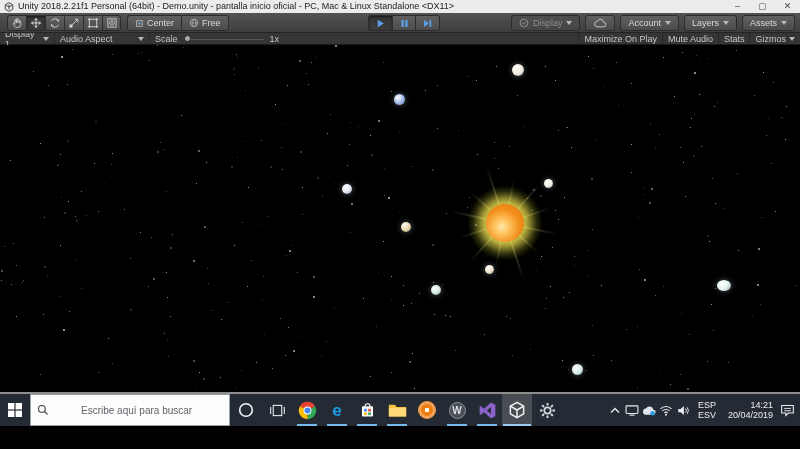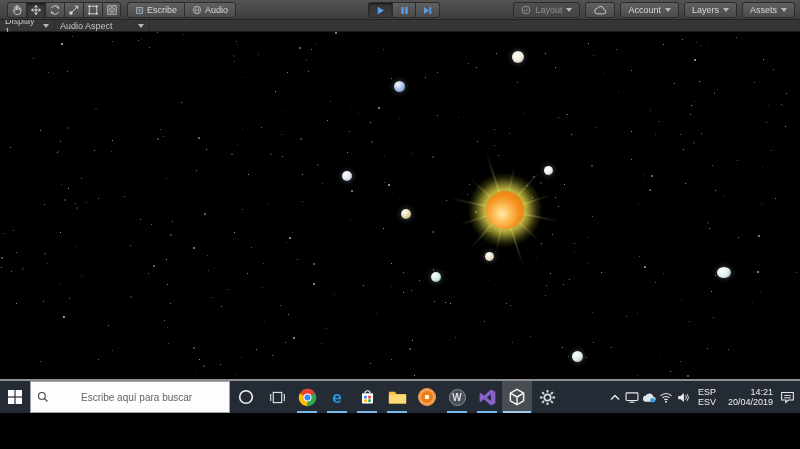--- a/index.html
+++ b/index.html
@@ -94,20 +94,31 @@
   .w-circle { width:17px; height:17px; border-radius:50%; background:#4a4f55; border:1px solid #8a9097; color:#d8dde2;
               font-size:10px; font-weight:bold; display:flex; align-items:center; justify-content:center; }
   .orange-circle { width:18px; height:18px; border-radius:50%; background:radial-gradient(circle,#fff 0%,#fff 18%,#f28011 22%,#e36e10 100%);
                    border:1px solid #f8a04a; box-shadow:inset 0 0 0 2px rgba(255,255,255,.35); }
 </style>
 </head>
 <body>
 
 <div class="screen">
 
+  <div class="titlebar">
+    <svg class="app-ico" viewBox="0 0 16 16">
+      <path d="M8 1 L14 4.5 V11.5 L8 15 L2 11.5 V4.5 Z M8 4 L8 12 M8 8 L13 5.2 M8 8 L3 5.2" fill="none" stroke="#333" stroke-width="1.4"></path>
+    </svg>
+    <span class="title-text">Unity 2018.2.21f1 Personal (64bit) - Demo.unity - pantalla inicio oficial - PC, Mac &amp; Linux Standalone &lt;DX11&gt;</span>
+    <div class="win-controls">
+      <span>–</span>
+      <span>▢</span>
+      <span>✕</span>
+    </div>
+  </div>
 
 
   <div class="toolbar">
     <div class="tool-group">
       <span class="tbtn">
         <svg width="12" height="12" viewBox="0 0 16 16">
             <path d="M5 8.5 V4.5 a1 1 0 0 1 2 0 V8 M7 8 V3 a1 1 0 0 1 2 0 V8 M9 4.5 a1 1 0 0 1 2 0 V8.5 M11 6.5 a1 1 0 0 1 2 0 V10 a4 4 0 0 1-4 4 H8 a4 4 0 0 1-3.4-1.9 L3 9.6 a1 1 0 0 1 1.7-1 L5.8 10" fill="none" stroke="#d8d8d8" stroke-width="1.1"></path>
           </svg>
       </span>
       <span class="tbtn active">
@@ -143,29 +154,29 @@
           </svg>
       </span>
     </div>
 
     <div class="pivot-group">
       <span class="tbtn">
         <svg width="9" height="9" viewBox="0 0 16 16">
             <rect x="3" y="3" width="10" height="10" fill="none" stroke="#b8b8b8" stroke-width="1.6"></rect>
             <circle cx="8" cy="8" r="2.2" fill="#6fa8dc"></circle>
           </svg>
-        <span>Escribe</span>
+        <span>Center</span>
       </span>
       <span class="tbtn">
         <svg width="10" height="10" viewBox="0 0 16 16">
             <circle cx="8" cy="8" r="6" fill="none" stroke="#b8b8b8" stroke-width="1.3"></circle>
             <ellipse cx="8" cy="8" rx="2.6" ry="6" fill="none" stroke="#b8b8b8" stroke-width="1"></ellipse>
             <path d="M2 8 h12" stroke="#b8b8b8" stroke-width="1"></path>
           </svg>
-        <span>Audio</span>
+        <span>Free</span>
       </span>
     </div>
 
     <div class="play-group">
       <span class="tbtn active">
         <svg width="11" height="11" viewBox="0 0 16 16">
             <path d="M4 2.5 L13 8 L4 13.5 Z" fill="#5aa0e8"></path>
           </svg>
       </span>
       <span class="tbtn">
@@ -181,21 +192,21 @@
           </svg>
       </span>
     </div>
 
     <div class="right-group">
       <span class="tbtn disabled">
         <svg width="10" height="10" viewBox="0 0 16 16">
             <circle cx="8" cy="8" r="6.2" fill="none" stroke="#9a9a9a" stroke-width="1.4"></circle>
             <path d="M5 8 l2 2 l4-4" fill="none" stroke="#9a9a9a" stroke-width="1.6"></path>
           </svg>
-        <span>Layout</span>
+        <span>Display</span>
         <i class="dd-arrow"></i>
       </span>
       <span class="tbtn">
         <svg width="14" height="10" viewBox="0 0 20 14">
             <path d="M5.5 12.5 a4 4 0 0 1 .6-7.9 a5 5 0 0 1 9.4 1.6 a3.1 3.1 0 0 1-.6 6.3 Z" fill="none" stroke="#d0d0d0" stroke-width="1.3"></path>
           </svg>
       </span>
       <span class="tbtn">
         <span>Account</span>
         <i class="dd-arrow"></i>
@@ -214,21 +225,44 @@
 
   <div class="controlbar">
     <div class="cb-item dd cb-display">
       <span>Display 1</span>
       <i class="dd-arrow"></i>
     </div>
     <div class="cb-item dd cb-aspect">
       <span>Audio Aspect</span>
       <i class="dd-arrow"></i>
     </div>
+    <div class="cb-item cb-scale">
+      <span>Scale</span>
+      <span class="slider">
+        <span class="track"></span>
+        <span class="knob"></span>
+      </span>
+      <span>1x</span>
+    </div>
     <div class="cb-spacer"></div>
+    <div class="cb-right">
+      <div class="cb-item">
+          <span>Maximize On Play</span>
+        </div>
+      <div class="cb-item">
+          <span>Mute Audio</span>
+        </div>
+      <div class="cb-item">
+          <span>Stats</span>
+        </div>
+      <div class="cb-item">
+        <span>Gizmos</span>
+        <i class="dd-arrow"></i>
+      </div>
+    </div>
   </div>
 
   <div class="gameview" id="gameview">
       <i class="star" style="left: 60.4px; top: 199.6px; width: 1px; height: 1px; opacity: 0.76;"></i>
       <i class="star" style="left: 10.9px; top: 239.4px; width: 1px; height: 1px; opacity: 0.57;"></i>
       <i class="star" style="left: 587.7px; top: 10.5px; width: 1px; height: 1px; opacity: 0.75;"></i>
       <i class="star" style="left: 411.2px; top: 257.9px; width: 1px; height: 1px; opacity: 0.57;"></i>
       <i class="star" style="left: 636.8px; top: 343.1px; width: 1px; height: 1px; opacity: 0.31;"></i>
       <i class="star" style="left: 711.6px; top: 133.4px; width: 1px; height: 1px; opacity: 0.43;"></i>
       <i class="star" style="left: 105.3px; top: 137.6px; width: 1px; height: 1px; opacity: 0.19;"></i>

